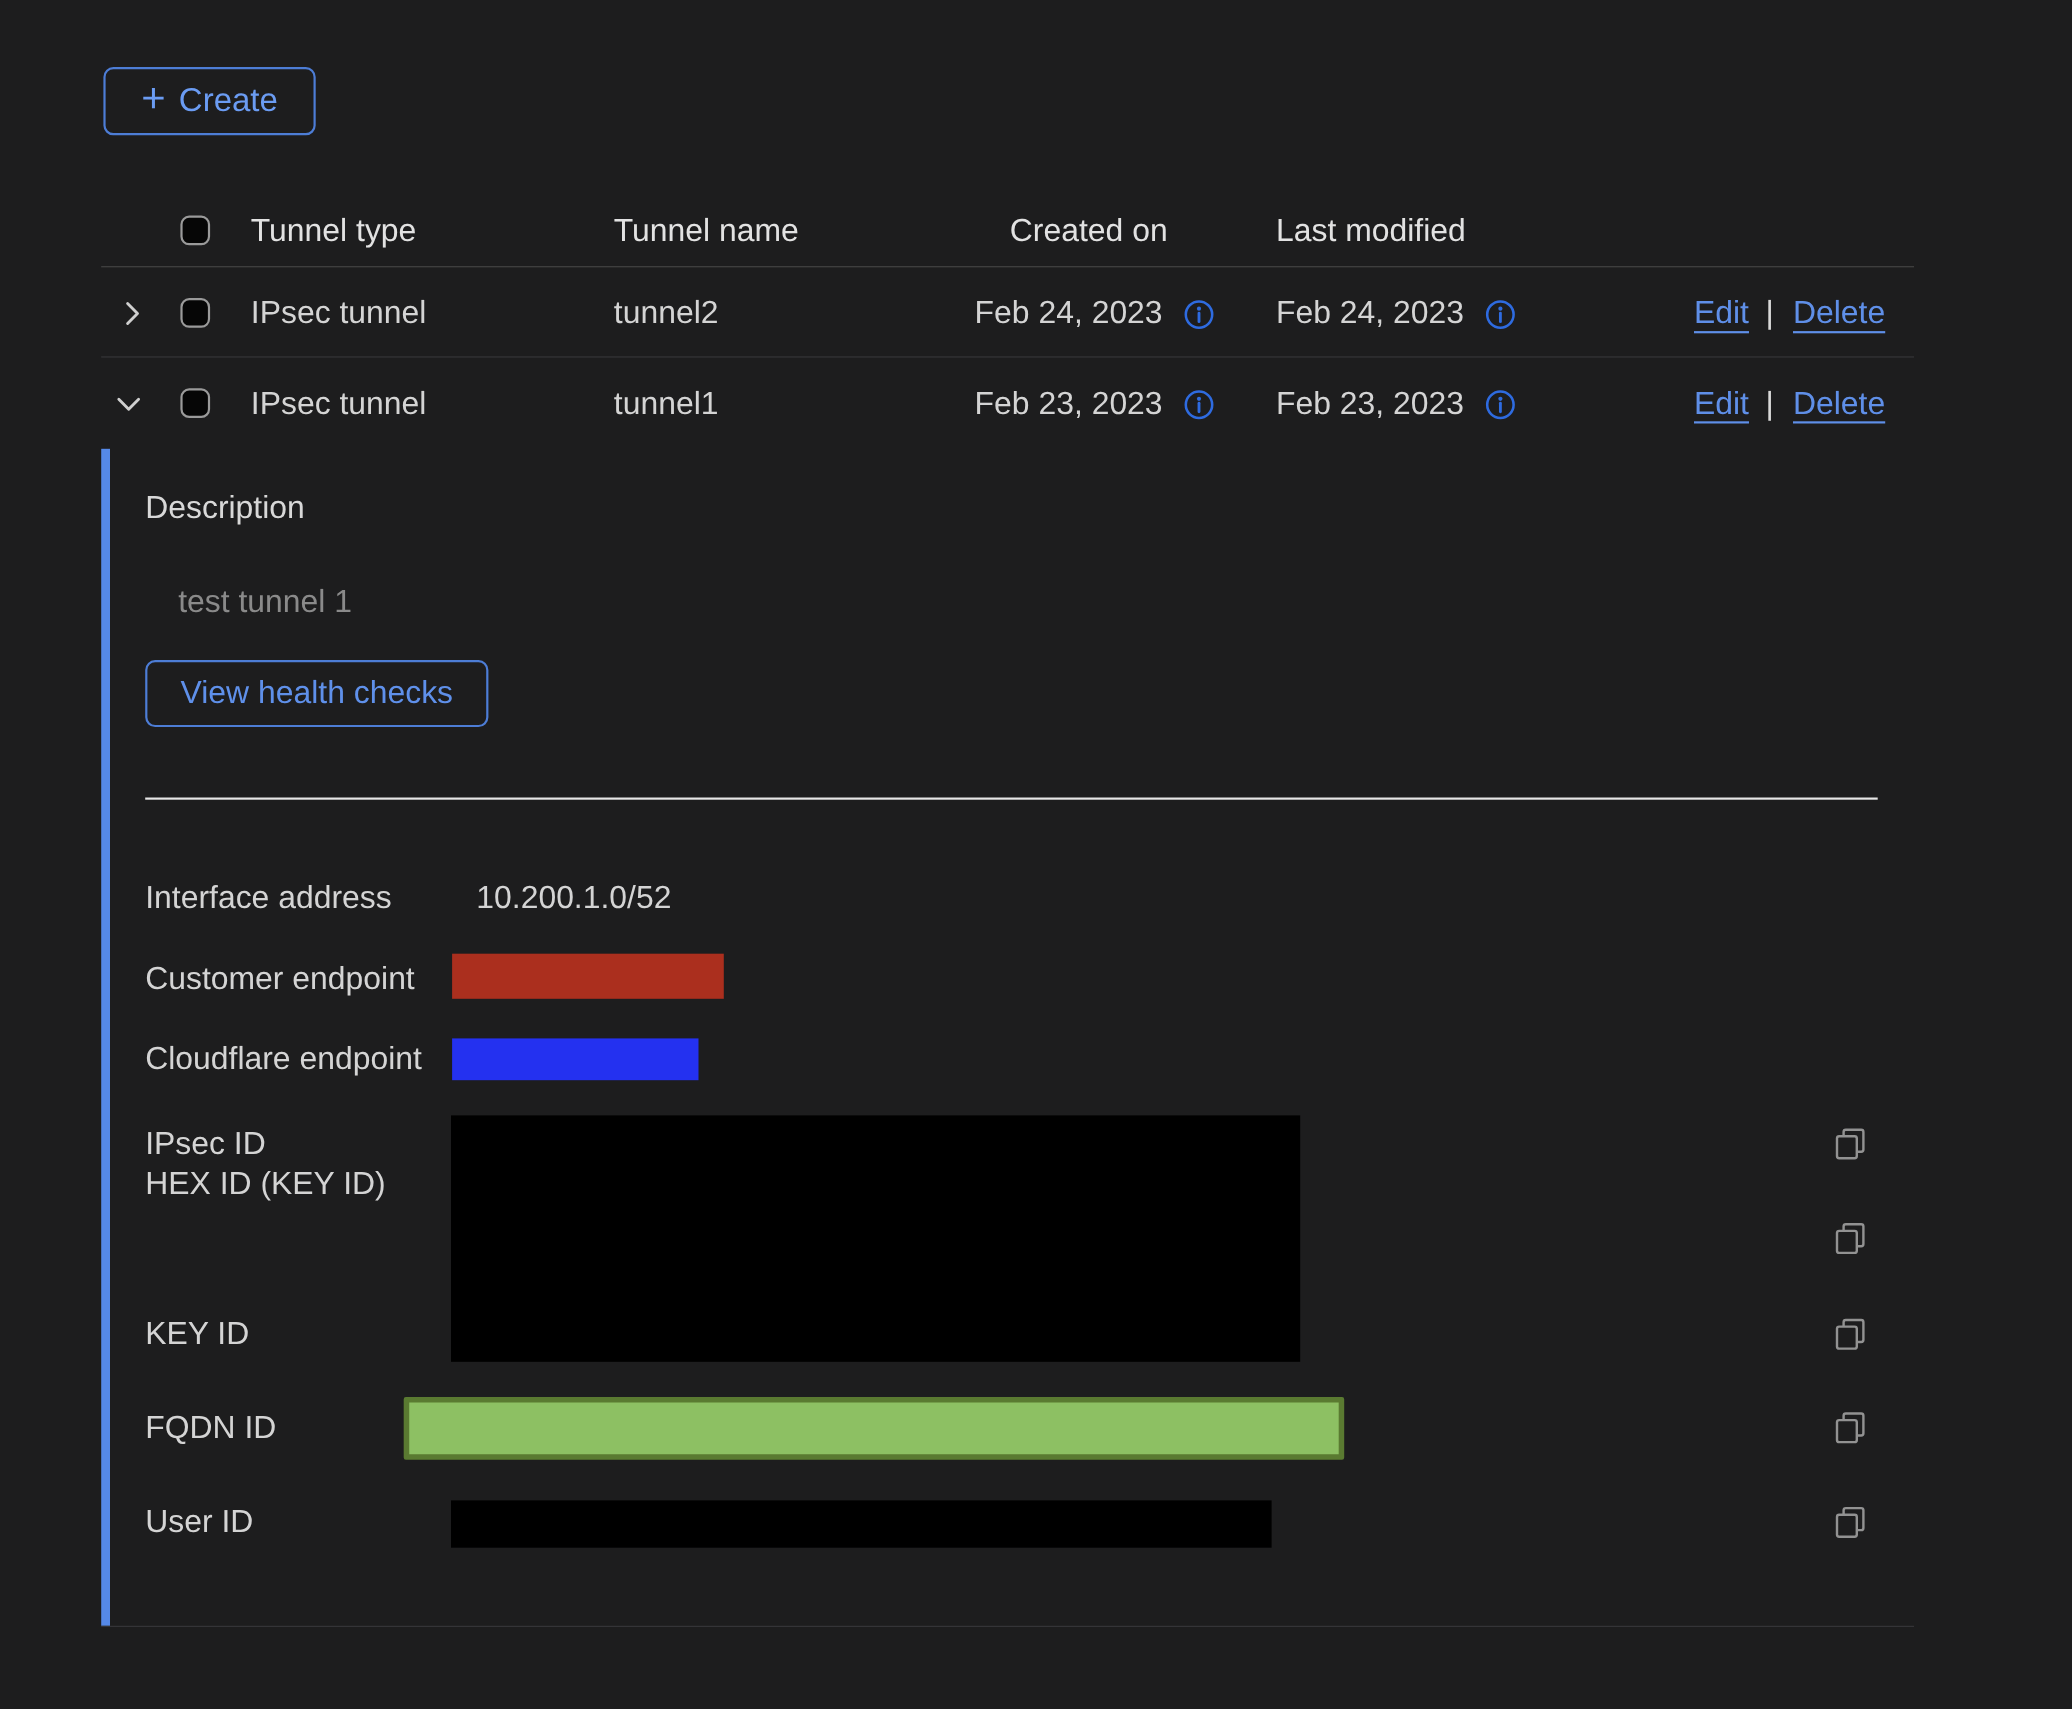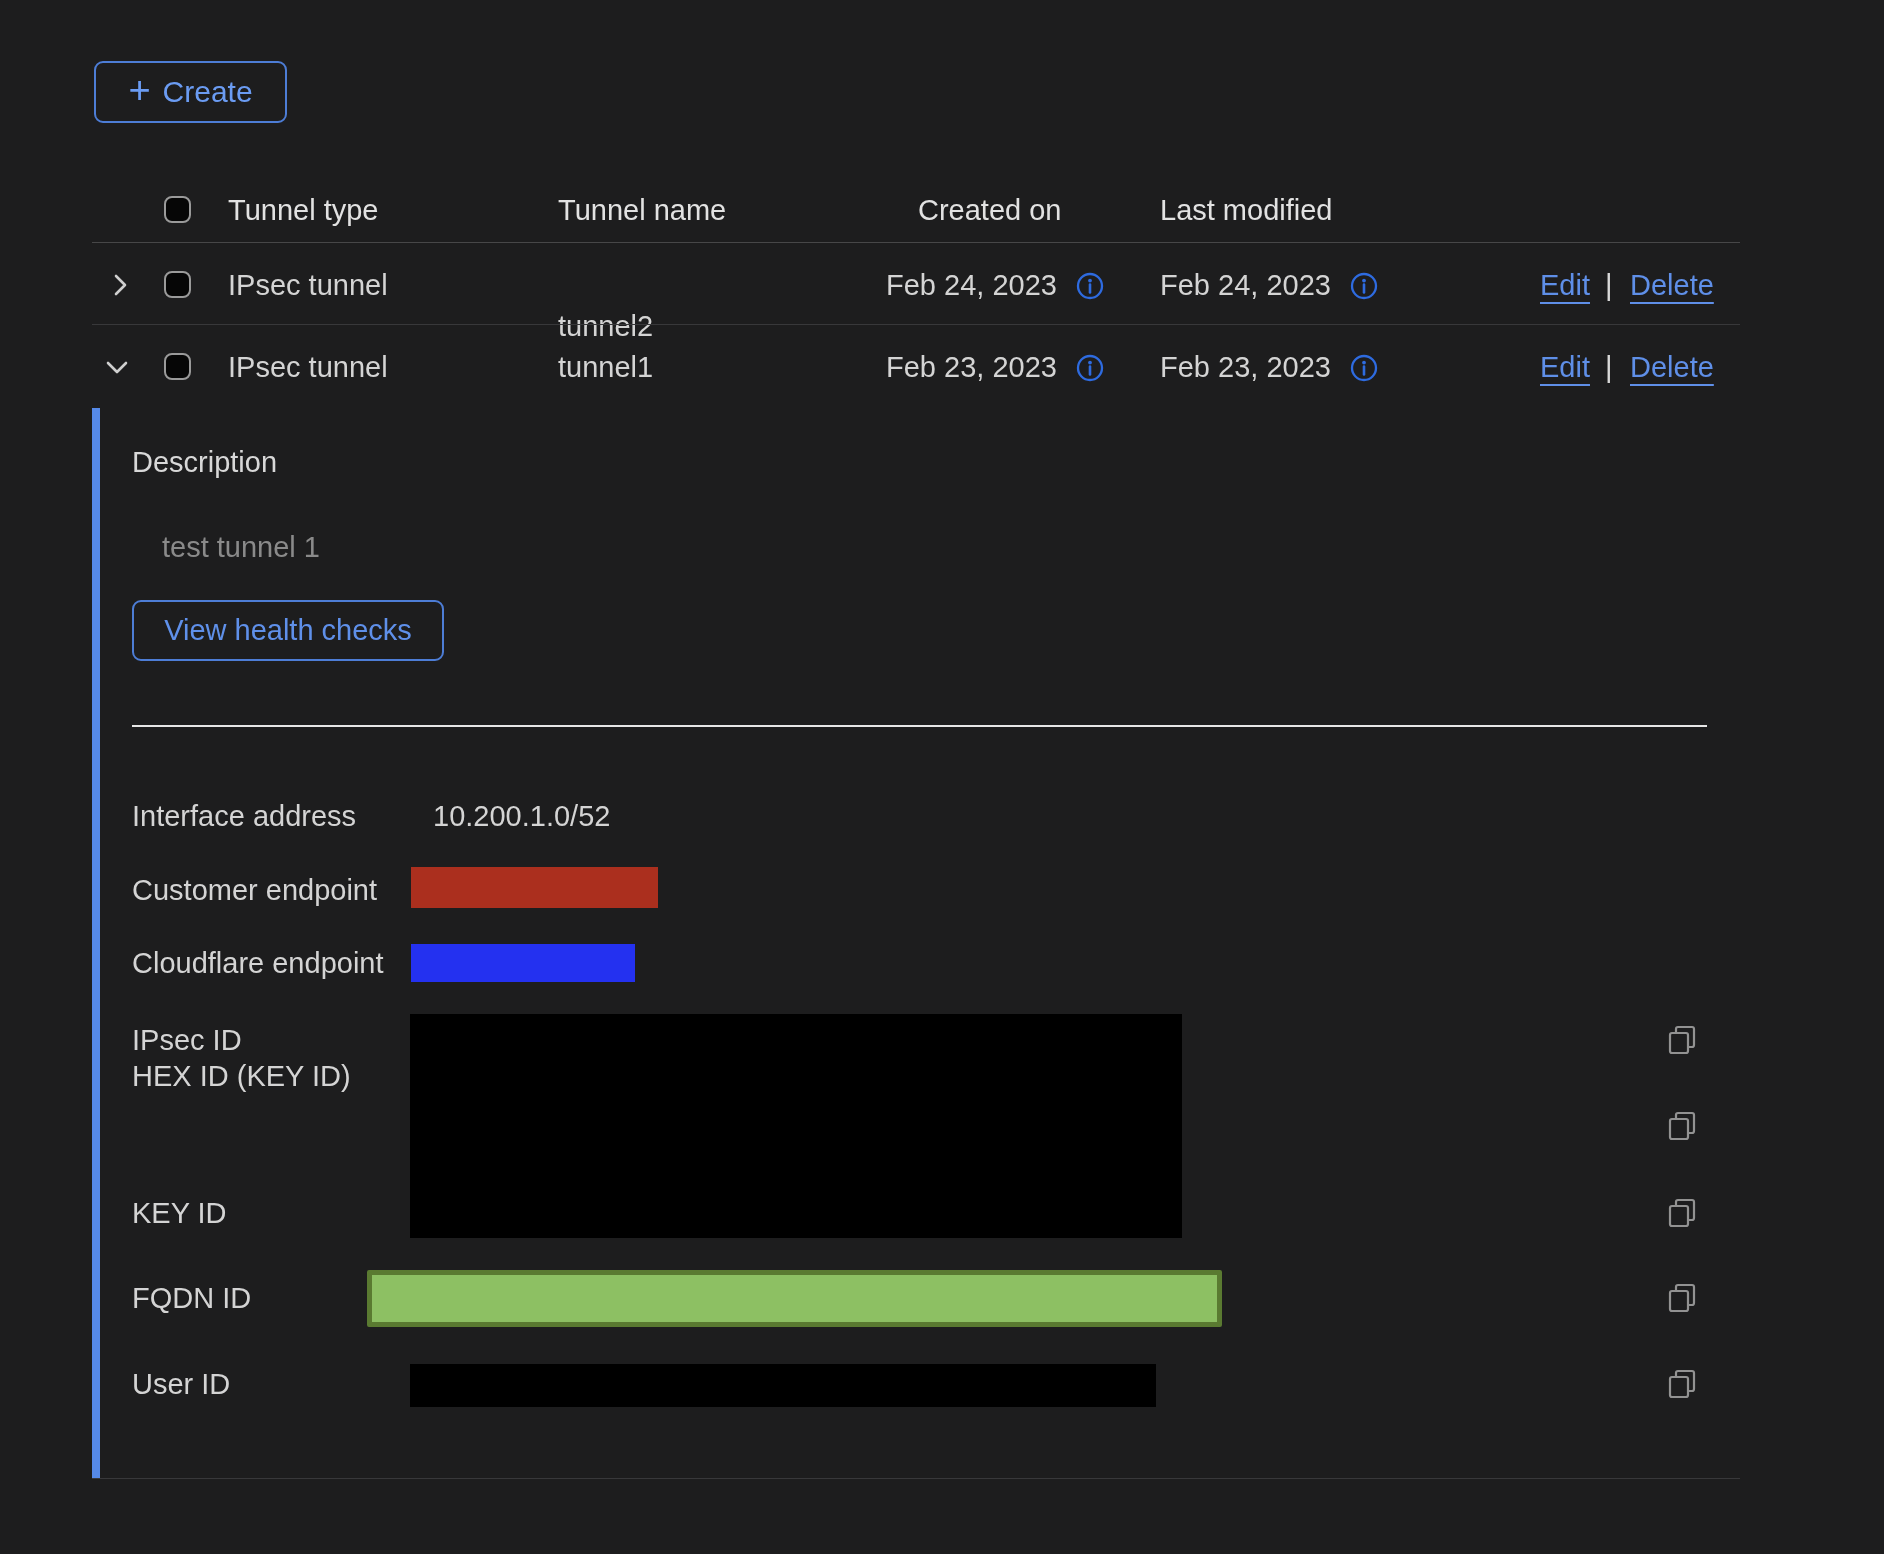--- a/index.html
+++ b/index.html
@@ -53,21 +53,21 @@
   <div class="abs txt hdr" style="left:558px;top:193px;">Tunnel name</div>
   <div class="abs txt hdr" style="left:886px;top:193px;margin-left:32px;">Created on</div>
   <div class="abs txt hdr" style="left:1160px;top:193px;">Last modified</div>
   <div class="divider" style="left:92px;top:242px;width:1648px;background:#474748;"></div>
 
   <svg class="abs icon-btn" style="left:106px;top:271px;" width="28" height="28" viewBox="0 0 28 28">
     <polyline points="10,5 19,14 10,23" fill="none" stroke="#cfcfcf" stroke-width="2.6" stroke-linecap="round" stroke-linejoin="round"></polyline>
   </svg>
   <span class="checkbox abs" style="left:164px;top:271px;"></span>
   <div class="abs txt" style="left:228px;top:268px;">IPsec tunnel</div>
-  <div class="abs txt" style="left:558px;top:268px;margin-top:41px;">tunnel2</div>
+  <div class="abs txt" style="left:558px;top:268px;">tunnel2</div>
   <div class="abs txt" style="left:886px;top:268px;">Feb 24, 2023</div>
   <svg class="abs icon-btn" style="left:1076px;top:272px;" width="28" height="28" viewBox="0 0 28 28">
     <circle cx="14" cy="14" r="12" fill="none" stroke="#2e6be0" stroke-width="2.3"></circle>
     <circle cx="14" cy="8.6" r="1.9" fill="#2e6be0"></circle>
     <line x1="14" y1="12.6" x2="14" y2="20.4" stroke="#2e6be0" stroke-width="2.6" stroke-linecap="round"></line>
   </svg>
   <div class="abs txt" style="left:1160px;top:268px;">Feb 24, 2023</div>
   <svg class="abs icon-btn" style="left:1350px;top:272px;" width="28" height="28" viewBox="0 0 28 28">
     <circle cx="14" cy="14" r="12" fill="none" stroke="#2e6be0" stroke-width="2.3"></circle>
     <circle cx="14" cy="8.6" r="1.9" fill="#2e6be0"></circle>

